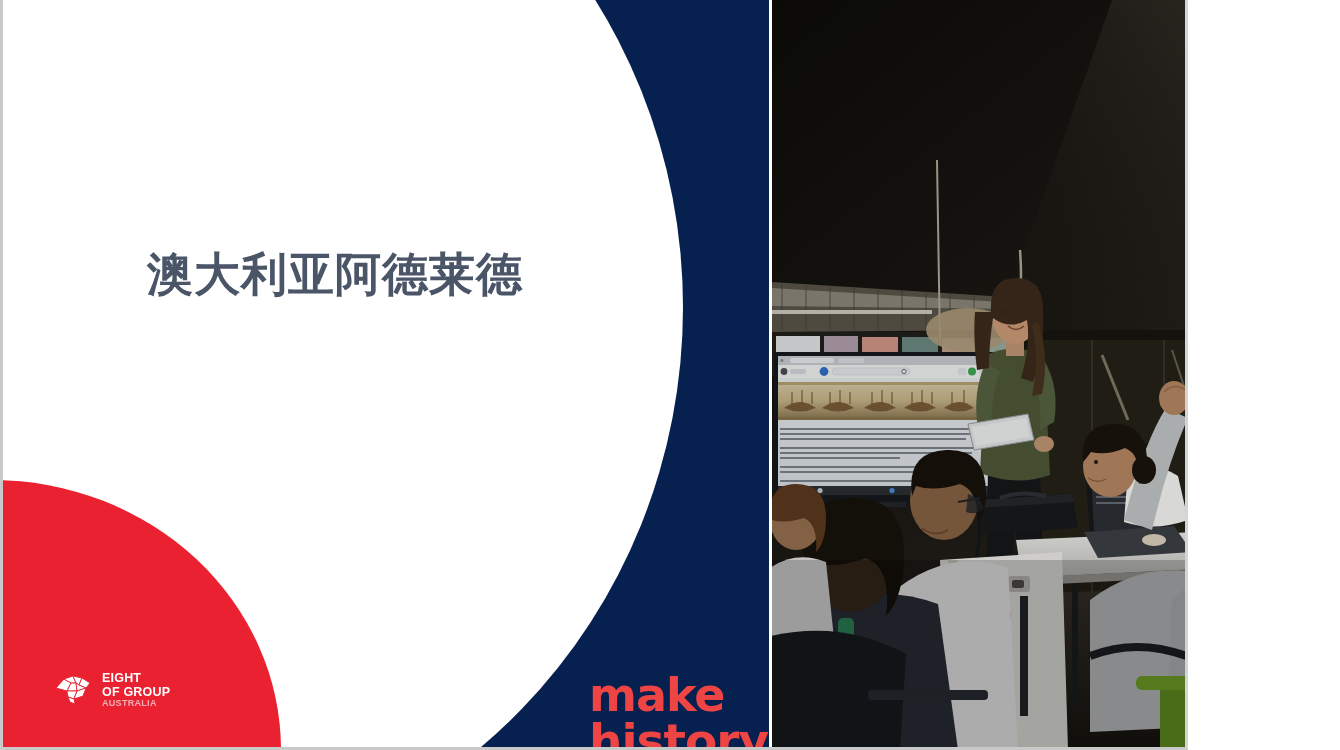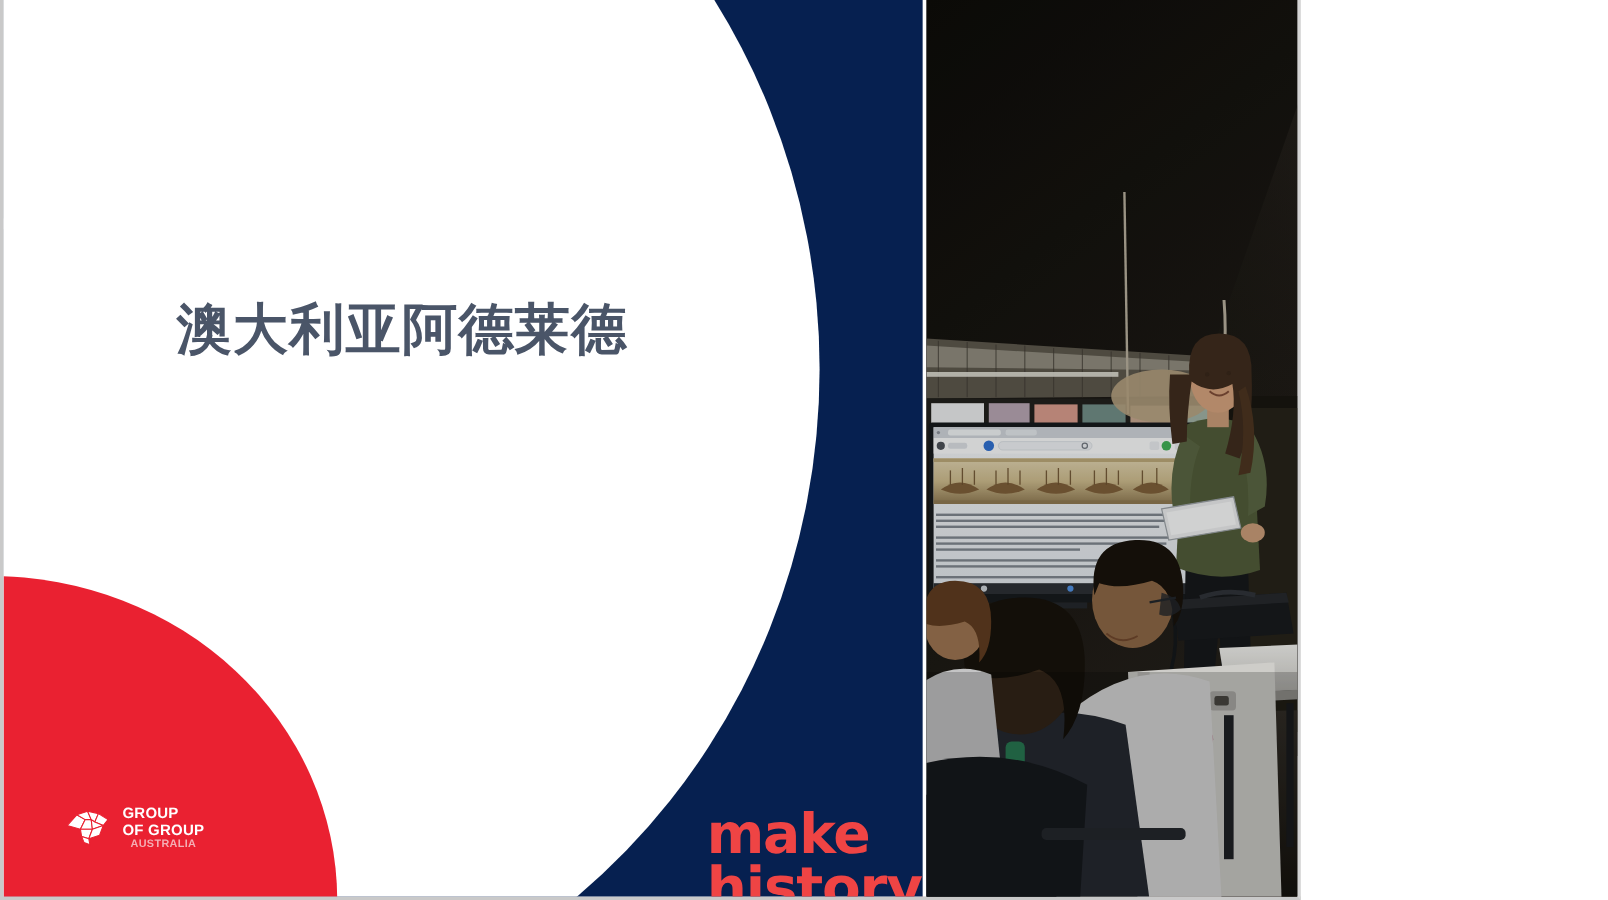--- a/index.html
+++ b/index.html
@@ -10,21 +10,21 @@
   }
   body {
     width: 1340px;
     height: 750px;
     overflow: hidden;
     font-family: "Liberation Sans", sans-serif;
   }
 
   .slide {
     position: relative;
-    width: 1084px;
+    width: 1188px;
     height: 750px;
     background: #ffffff;
     overflow: hidden;
     box-sizing: border-box;
     border-left: 3px solid #c9c9c9;
     border-bottom: 3px solid #c9c9c9;
     border-right: 3px solid #d4d4d4;
   }
 
   
@@ -124,21 +124,20 @@
     display: block;
   }
   .go8-text .l2 { margin-top: 1px; }
   .go8-text .l3 {
     display: block;
     font-size: 9px;
     font-weight: 700;
     letter-spacing: 0.3px;
     margin-top: 1px;
     color: #f4aeb4;
-    text-align: center;
   }
 
   
   .photo {
     position: absolute;
     left: 769px;
     top: 0;
     width: 565px;
     height: 750px;
     overflow: hidden;
@@ -188,21 +187,21 @@
             <polygon points="27,4 35,9 31,14 24,11"></polygon>
             <polygon points="16,9 21,9 22,17 12,17"></polygon>
             <polygon points="21,9 24,11 31,14 22,17"></polygon>
             <polygon points="12,17 22,17 19,25 13,23"></polygon>
             <polygon points="22,17 31,14 28,22 19,25"></polygon>
             <polygon points="13,23 19,25 20,30 15,28"></polygon>
           </g>
         </svg>
       </span>
       <span class="go8-text">
-        <span class="l1">GROUP</span>
+        <span class="l1">EIGHT</span>
         <span class="l2">OF GROUP</span>
         <span class="l3">AUSTRALIA</span>
       </span>
     </div>
 
   </div>
 
   <div class="left-notch"></div>
 
   <div class="photo">

